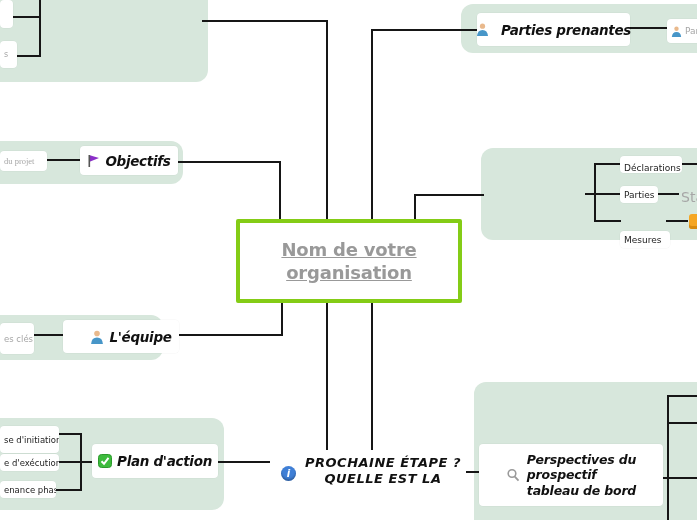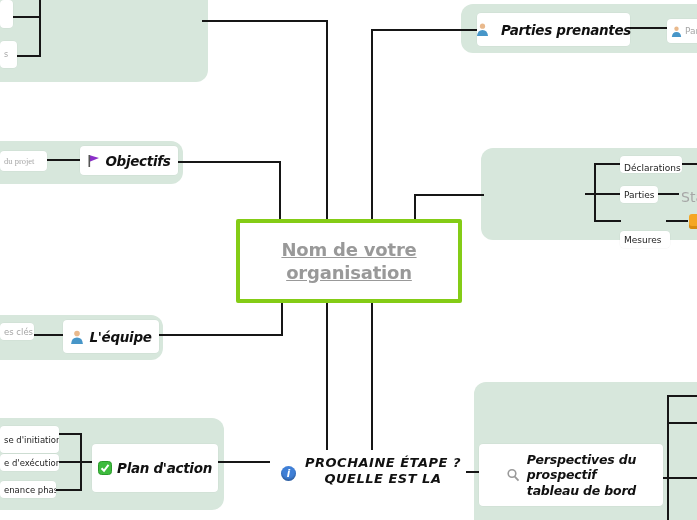--- a/index.html
+++ b/index.html
@@ -151,34 +151,34 @@
   </div>
   <div class="topic sub" style="left:620px;top:186px;width:34px;height:17px;">
     <span>Parties</span>
   </div>
   <span class="ph" style="position:absolute;left:681px;top:189px;font-size:14px;">Sta</span>
   <div class="topic sub" style="left:620px;top:212px;width:46px;height:17px;margin-top:19px;">
     <span>Mesures</span>
   </div>
   <div class="orange-chip" style="left:689px;top:214px;width:12px;height:15px;"></div>
 
-  <div class="topic" style="left:63px;top:320px;width:96px;height:33px;">
+  <div class="topic" style="left:63px;top:320px;width:96px;height:33px;padding-left:20px;">
     <span class="icon">
       <svg width="14" height="14" viewBox="0 0 13 13">
           <circle cx="6.5" cy="3.2" r="2.6" fill="#e9b98c"></circle>
           <path d="M1 13 q0.5-6 5.5-6 q5 0 5.5 6 z" fill="#4796c8"></path>
         </svg>
     </span>
     <span class="main-label">L'équipe</span>
   </div>
-  <div class="topic sub" style="left:0px;top:323px;width:30px;height:17px;">
+  <div class="topic sub" style="left:0px;top:323px;width:30px;height:31px;">
     <span class="ph" style="font-size:8.5px;white-space:nowrap;">es clés</span>
   </div>
 
-  <div class="topic" style="left:92px;top:444px;width:126px;height:48px;">
+  <div class="topic" style="left:92px;top:444px;width:126px;height:34px;">
     <span class="icon">
       <svg width="14" height="14" viewBox="0 0 14 14">
           <rect x="0.5" y="0.5" width="13" height="13" rx="3" fill="#3dbb3d" stroke="#2c9a2c"></rect>
           <path d="M3.5 7.2 L6 9.8 L10.5 3.8" stroke="#fff" stroke-width="2" fill="none"></path>
         </svg>
     </span>
     <span class="main-label">Plan d'action</span>
   </div>
   <div class="topic sub" style="left:0px;top:426px;width:55px;height:27px;">
     <span style="font-size:8.5px;white-space:nowrap;">se d'initiation</span>

